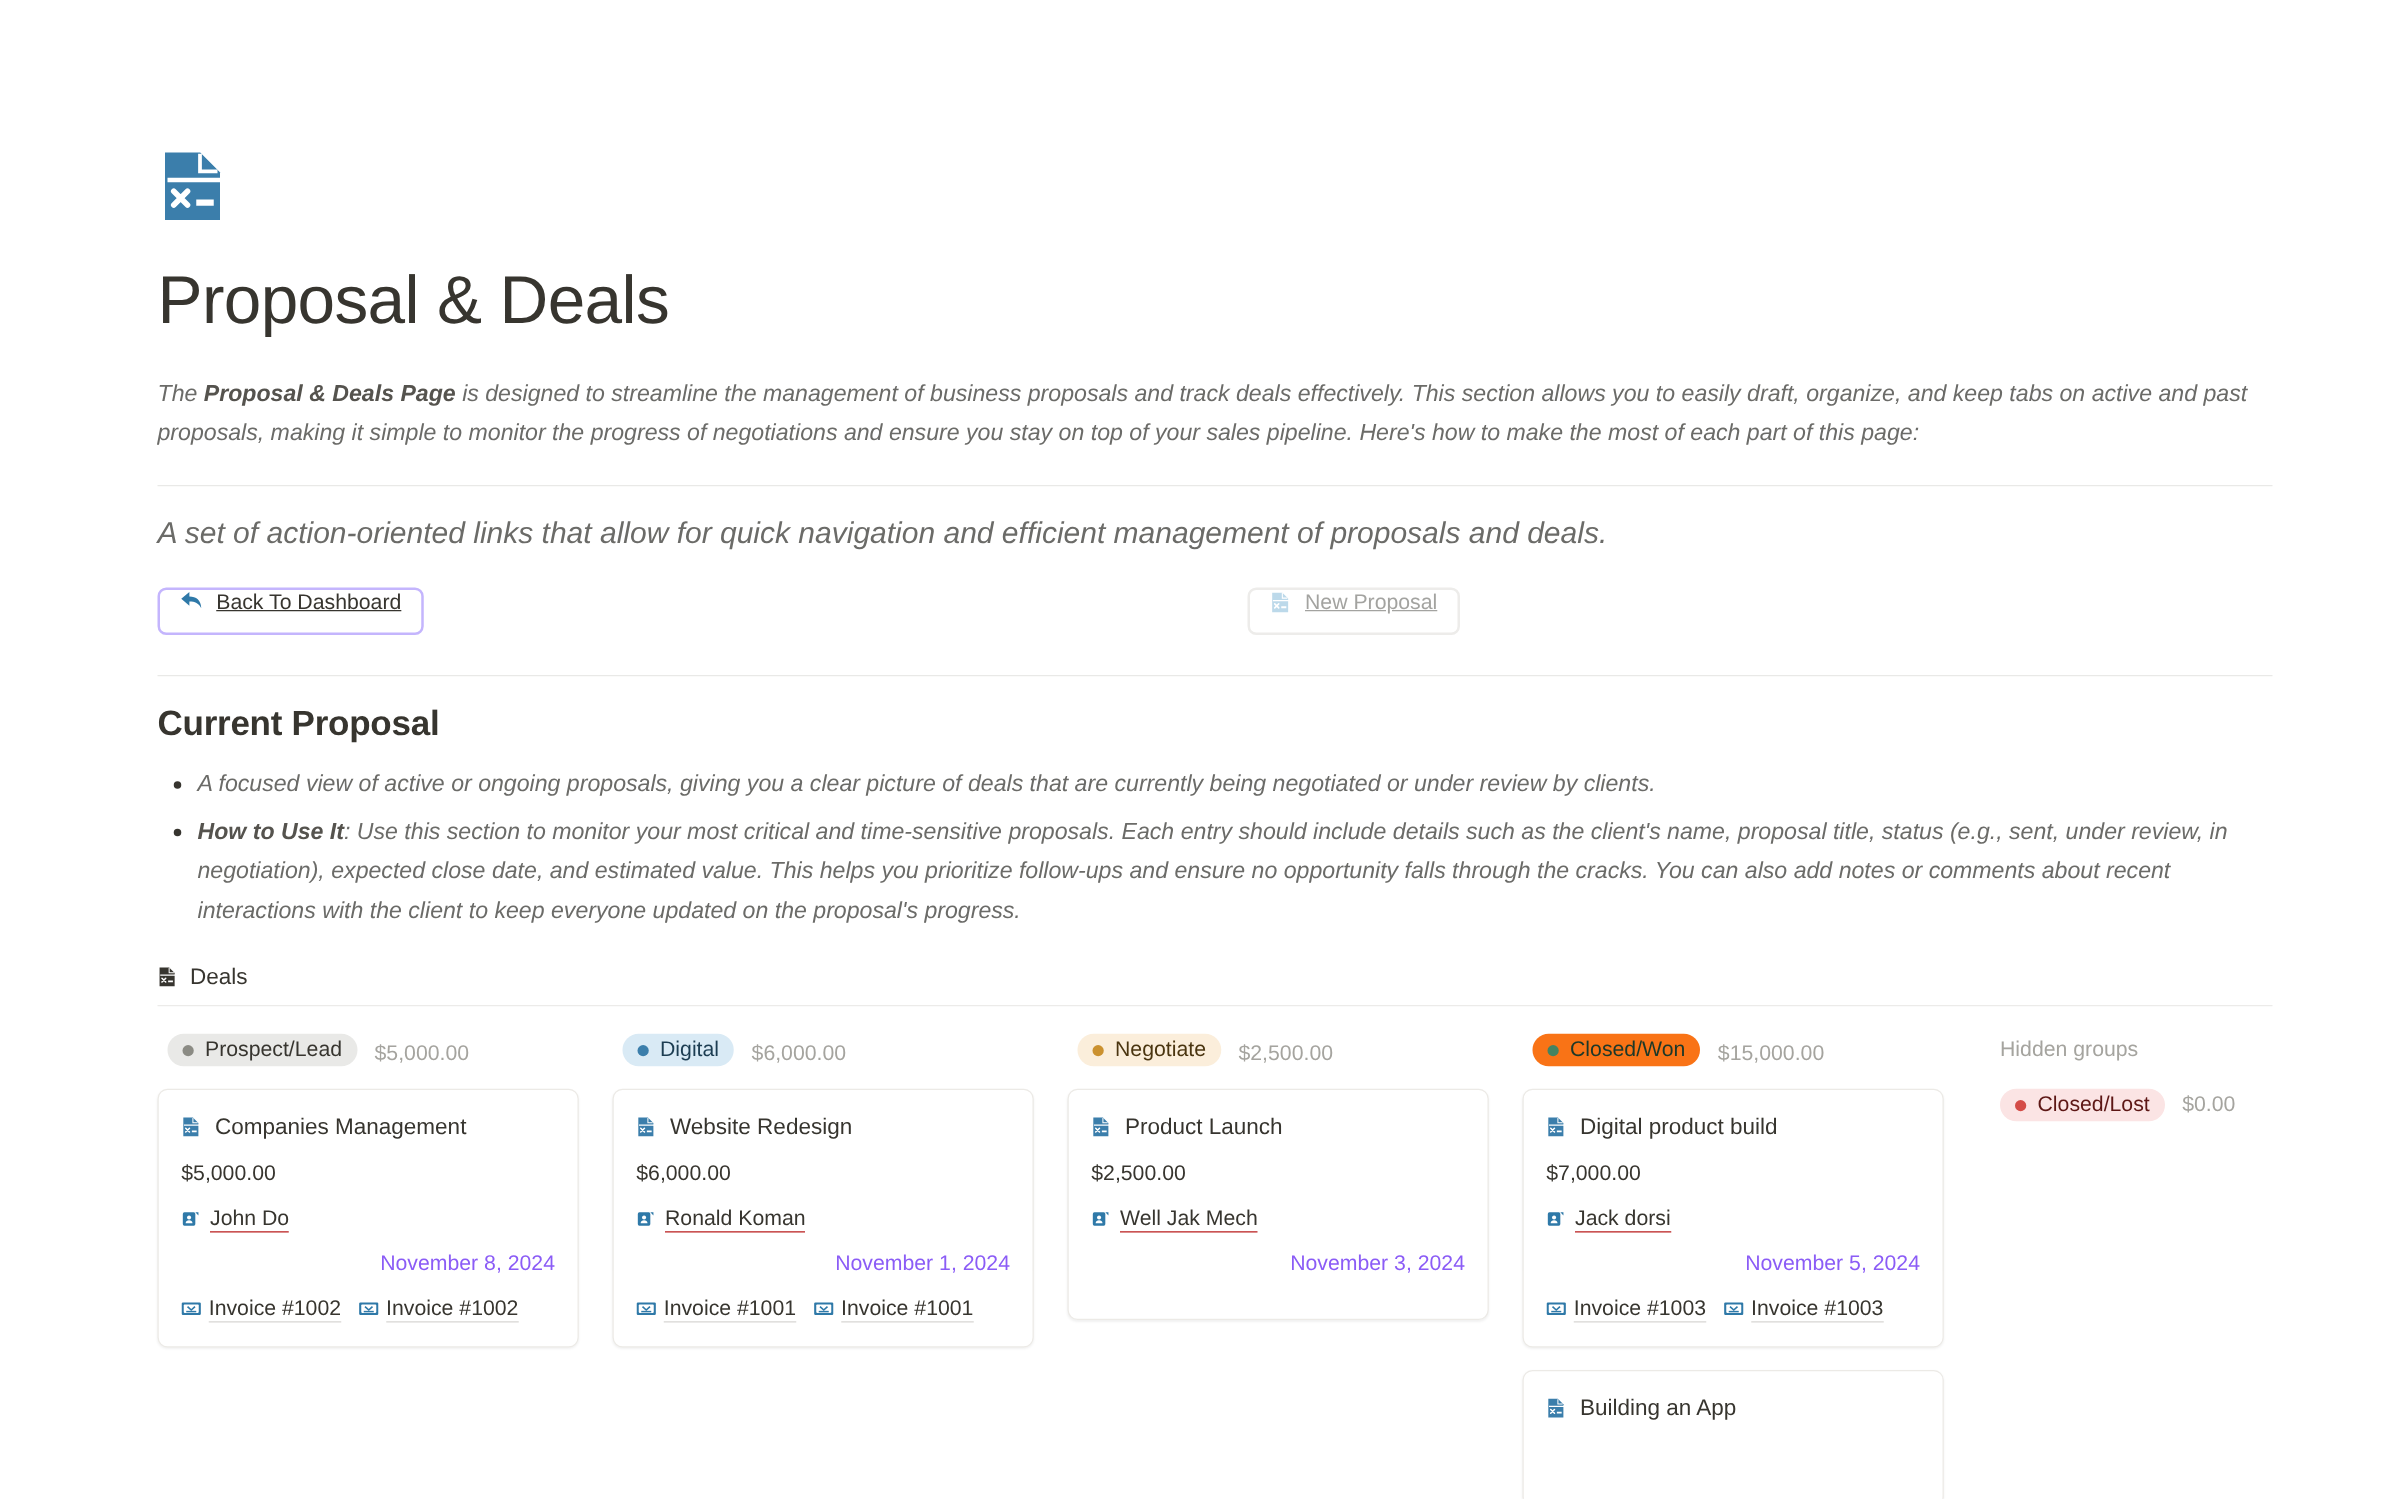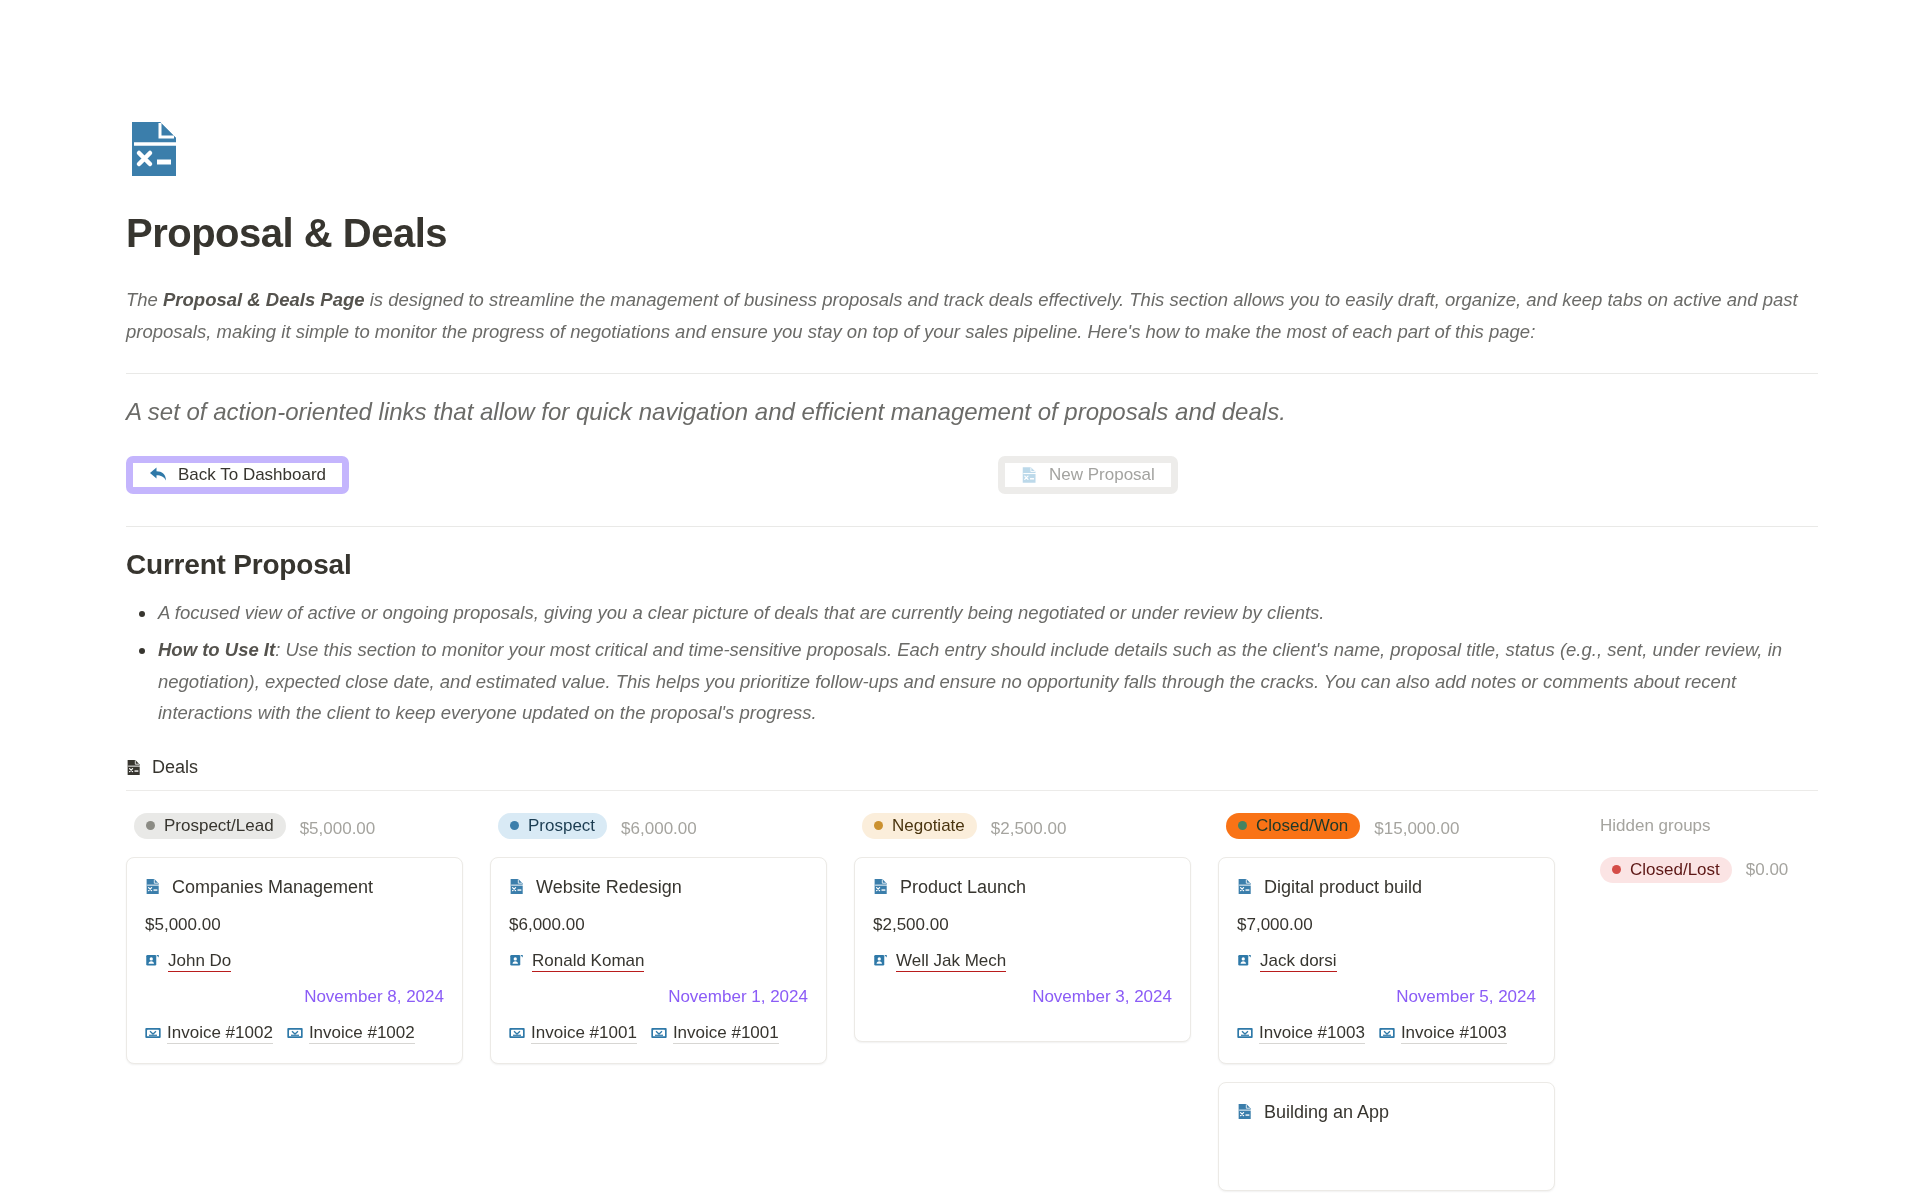--- a/index.html
+++ b/index.html
@@ -28,23 +28,23 @@
   
   .page-icon {
     width: 62px;
     height: 62px;
     display: block;
     margin-bottom: 32px;
   }
 
   
   .page-title {
-    font-size: 40px;
+    font-size: 54px;
     line-height: 1.05;
-    font-weight: bold;
+    font-weight: normal;
     color: #37352f;
     letter-spacing: -0.5px;
     margin-bottom: 30px;
   }
 
   
   .intro {
     font-size: 18.5px;
     line-height: 31.5px;
     font-style: italic;
@@ -72,31 +72,31 @@
   
   .actions {
     position: relative;
     height: 40px;
     margin-bottom: 30px;
   }
   .btn {
     position: absolute;
     top: 0;
     display: inline-flex;
-    align-items: center;
     gap: 10px;
     height: 38px;
     padding: 0 16px;
-    border: 7px solid #c4b5fd;
+    border: 2px solid #c4b5fd;
     border-radius: 7px;
     background: #ffffff;
     font-size: 17px;
     color: #37352f;
     white-space: nowrap;
     cursor: pointer;
+    text-decoration: underline;
   }
   .btn-back { left: 0; }
   .btn-new  { left: 872px; color: #a3a3a0; border-color: #edecea; }
   .btn svg { display: block; flex: none; }
 
   
   .section-heading {
     font-size: 28px;
     font-weight: bold;
     color: #37352f;
@@ -350,21 +350,21 @@
   </svg>
                 <span>Invoice #1002</span>
               </span>
             </div>
           </div>
         </div>
         <div class="column">
           <div class="col-head">
             <span class="pill" style="background:#d9eaf5;color:#1c3d52">
               <span class="dot" style="background:#3b7eab"></span>
-              <span>Prospect</span>
+              <span>Digital</span>
             </span>
             <span class="col-sum">$6,000.00</span>
           </div>
           <div class="card">
             <div class="card-title">
               <svg width="17" height="19" viewBox="0 0 62 62">
     <path d="M6 4 h28 l16 16 v38 H6 Z" fill="#3b7eab"></path>
     <path d="M34 5 v14 h14" fill="none" stroke="#ffffff" stroke-width="3"></path>
     <path d="M8 26 h44" stroke="#ffffff" stroke-width="3.5"></path>
     <path d="M13 35 l11 11 M24 35 l-11 11" stroke="#ffffff" stroke-width="4.5" stroke-linecap="round"></path>

